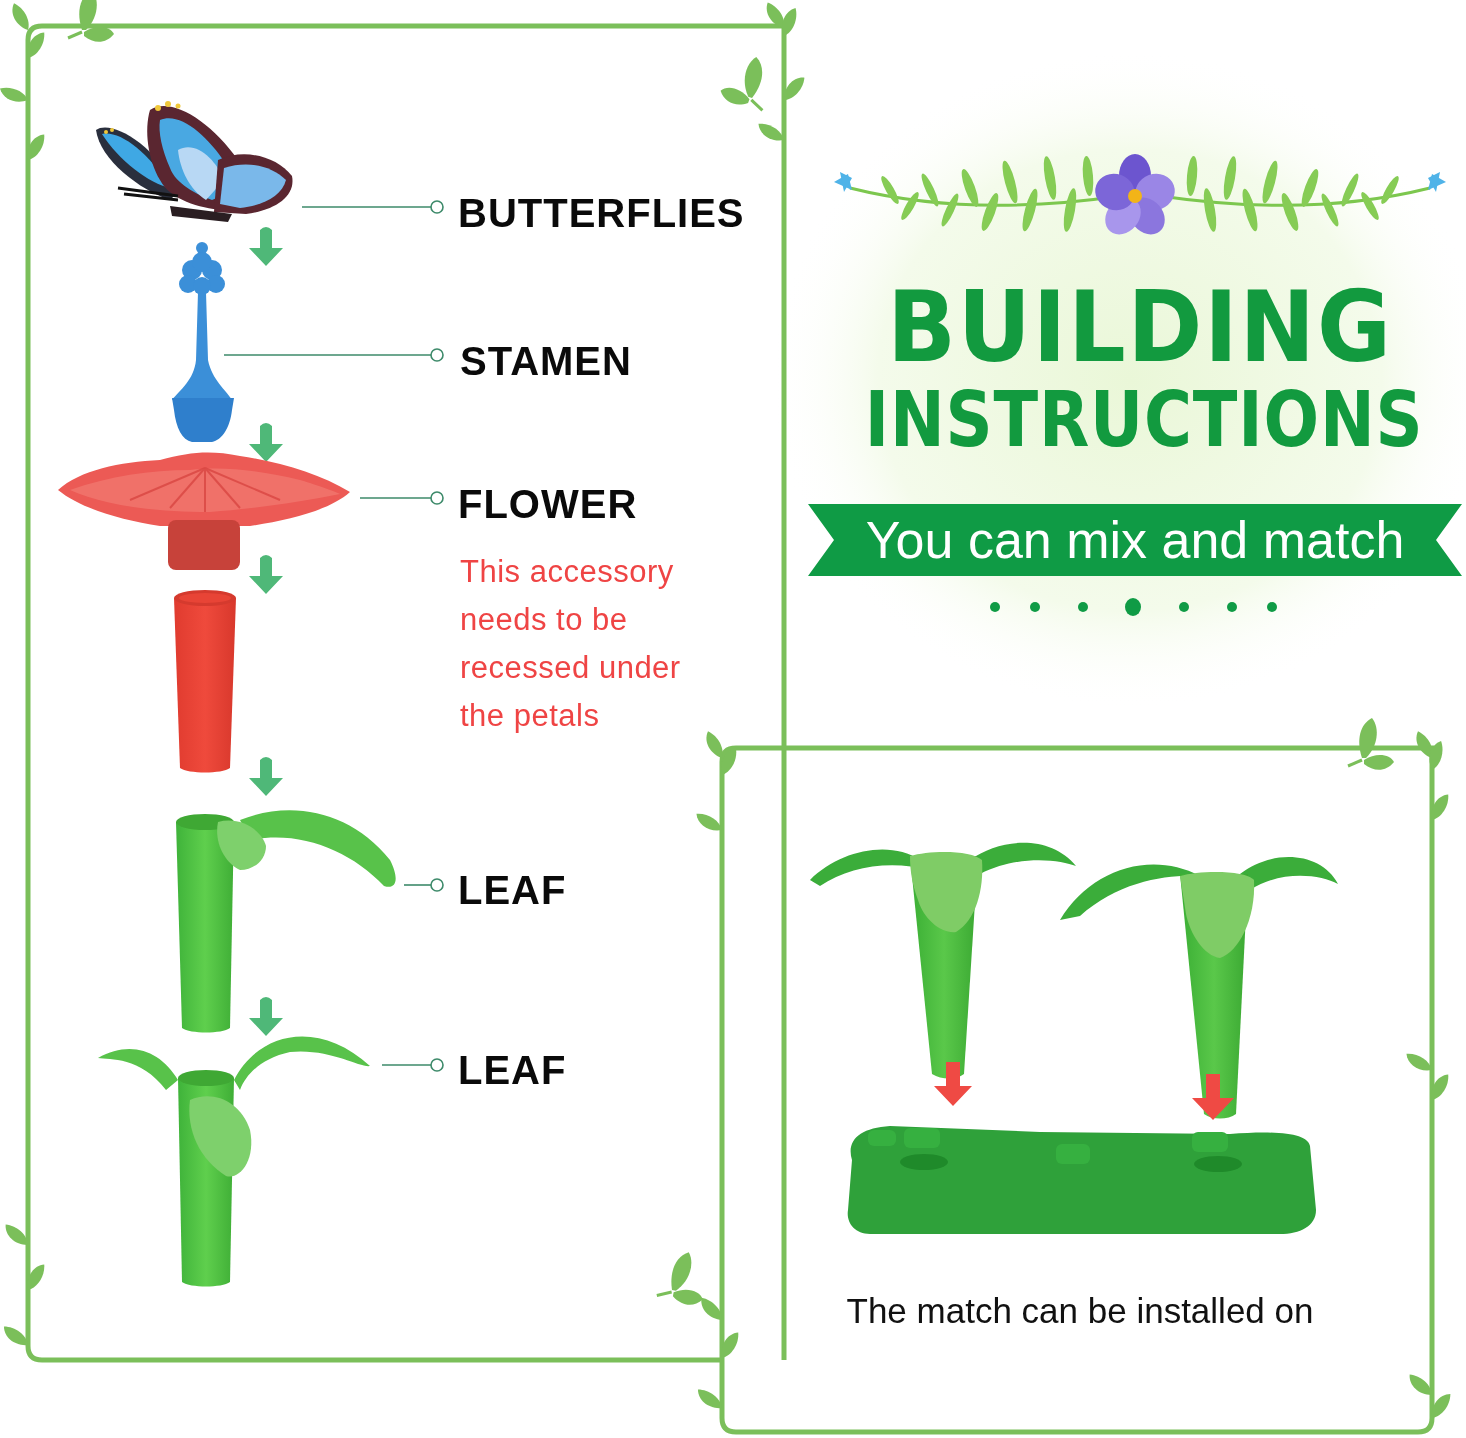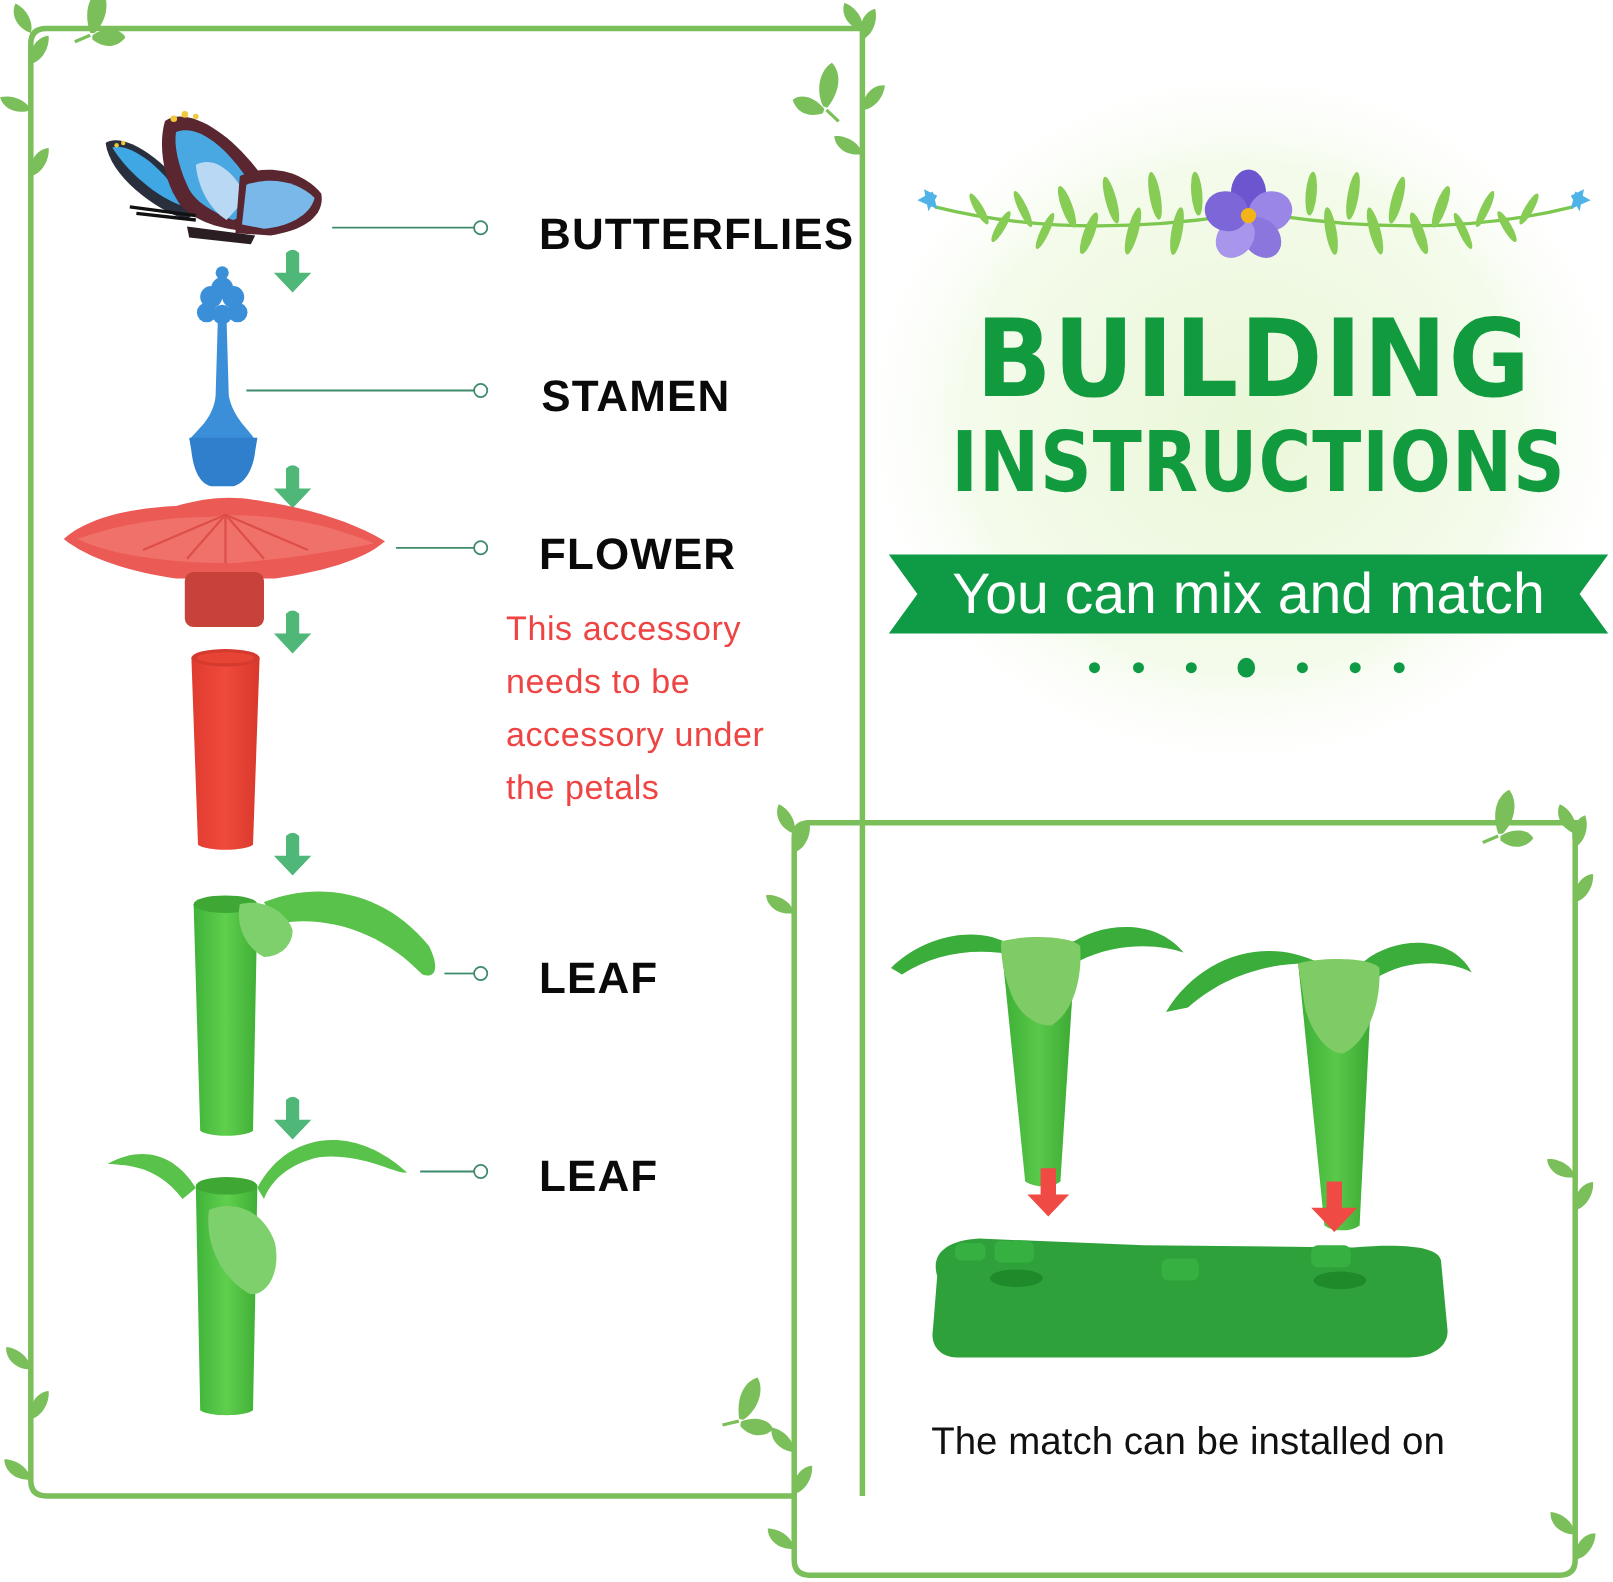--- a/index.html
+++ b/index.html
@@ -1,19 +1,19 @@
 <!DOCTYPE html>
 <html><head>
 <meta charset="utf-8">
 <style>
   html, body { margin:0; padding:0; background:#ffffff; }
   body { width:1466px; height:1438px; position:relative; overflow:hidden; font-family:"Liberation Sans", sans-serif; }
   .abs { position:absolute; }
   svg.full { position:absolute; left:0; top:0; }
-  .label { position:absolute; font-family:"Liberation Sans", sans-serif; font-weight:bold; color:#0a0a0a; font-size:40px; letter-spacing:1px; line-height:1;margin-left:32px; }
+  .label { position:absolute; font-family:"Liberation Sans", sans-serif; font-weight:bold; color:#0a0a0a; font-size:40px; letter-spacing:1px; line-height:1; }
   .note { position:absolute; left:460px; top:548px; width:260px; font-size:31px; line-height:48px; color:#ef4444; font-family:"Liberation Sans", sans-serif; letter-spacing:0.5px; }
   .title { position:absolute; left:820px; width:640px; text-align:center; color:#129a3f; font-family:"DejaVu Sans", sans-serif; font-weight:bold; line-height:1; }
   .title-1 { top:278px; font-size:98px; letter-spacing:2px; transform:scaleX(0.92); }
   .title-2 { top:382px; font-size:76px; letter-spacing:1px; transform:scaleX(0.86); }
   .banner-text { position:absolute; left:810px; top:512px; width:650px; text-align:center; color:#ffffff; font-size:52px; line-height:56px; font-family:"Liberation Sans", sans-serif; }
   .caption { position:absolute; left:740px; top:1288px; width:680px; text-align:center; color:#111111; font-size:35px; line-height:46px; font-family:"Liberation Sans", sans-serif; }
 </style>
 </head>
 <body>
 
@@ -234,21 +234,21 @@
 
 <div class="label" style="left:458px;top:193px">BUTTERFLIES</div>
 <div class="label" style="left:460px;top:341px">STAMEN</div>
 <div class="label" style="left:458px;top:484px">FLOWER</div>
 <div class="label" style="left:458px;top:870px">LEAF</div>
 <div class="label" style="left:458px;top:1050px">LEAF</div>
 
 <div class="note">
   <div>This accessory</div>
   <div>needs to be</div>
-  <div>accessory under</div>
+  <div>recessed under</div>
   <div>the petals</div>
 </div>
 
 <svg class="abs" style="left:760px;top:830px" width="600" height="420" viewBox="0 0 600 420">
   <defs>
     <linearGradient id="stem2" x1="0" x2="1">
       <stop offset="0" stop-color="#3aae34"></stop>
         <stop offset="0.5" stop-color="#5ac84a"></stop>
         <stop offset="1" stop-color="#3aa832"></stop>
     </linearGradient>

